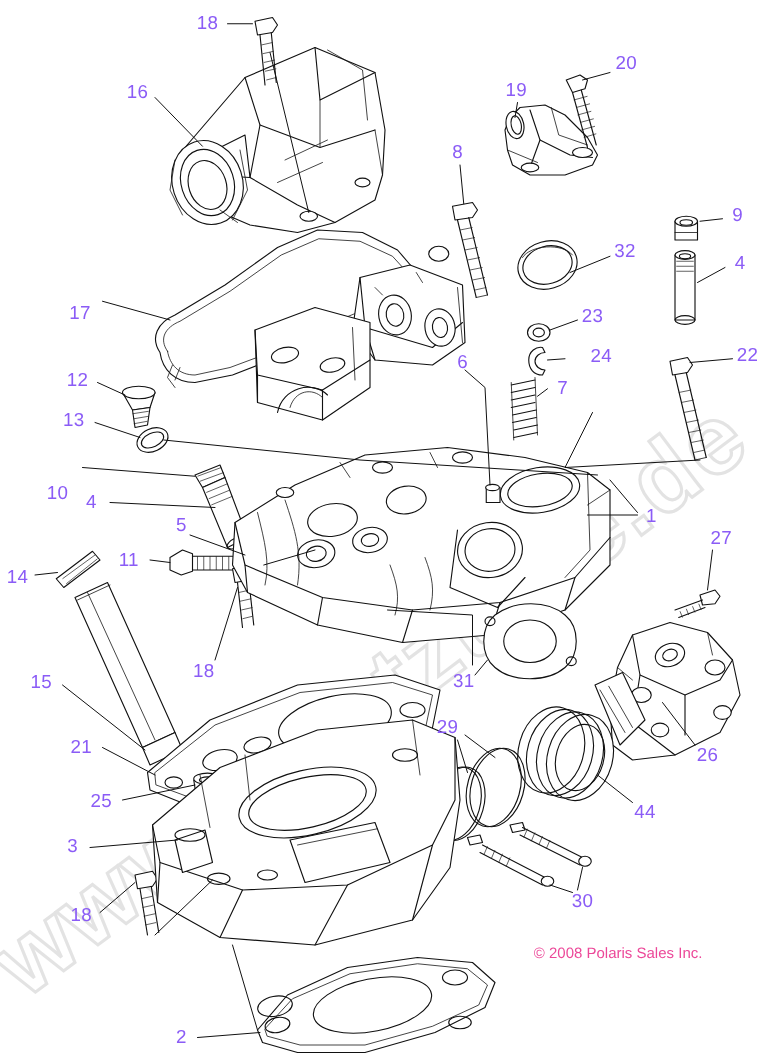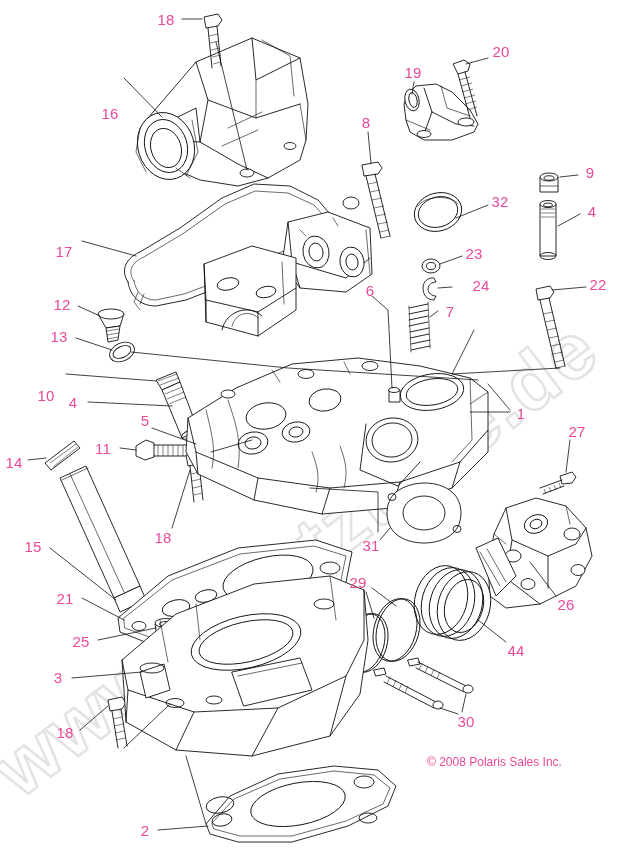--- a/index.html
+++ b/index.html
@@ -22,21 +22,21 @@
     position: absolute;
     left: 0;
     top: 0;
     width: 620px;
     height: 849px;
   }
   .callout-label {
     position: absolute;
     font-family: "Liberation Sans", sans-serif;
     font-size: 15px;
-    color: #ec4899;
+    color: #8b5cf6;
     line-height: 1;
     white-space: nowrap;
     transform: translate(-50%, -50%);
     letter-spacing: 0.2px;
   }
   #copyright-notice {
     position: absolute;
     font-family: "Liberation Sans", sans-serif;
     font-size: 12px;
     color: #ec4899;
@@ -582,21 +582,21 @@
       <path class="ln-lead" d="M80 730 L108 706"></path>
       <path class="ln-lead" d="M124 748 L170 704"></path>
 
       <path class="ln-lead" d="M158 830 L208 826"></path>
       <path class="ln-lead" d="M206 824 L186 756"></path>
     </g>
 
   </svg>
 
   <div class="callout-label" style="left:166px; top:19px;">18</div>
-  <div class="callout-label" style="left:110px; top:74px;margin-top:39px;">16</div>
+  <div class="callout-label" style="left:110px; top:74px;">16</div>
   <div class="callout-label" style="left:501px; top:51px;">20</div>
   <div class="callout-label" style="left:413px; top:72px;">19</div>
   <div class="callout-label" style="left:366px; top:122px;">8</div>
   <div class="callout-label" style="left:590px; top:172px;">9</div>
   <div class="callout-label" style="left:500px; top:201px;">32</div>
   <div class="callout-label" style="left:592px; top:211px;">4</div>
   <div class="callout-label" style="left:64px;  top:251px;">17</div>
   <div class="callout-label" style="left:474px; top:253px;">23</div>
   <div class="callout-label" style="left:467px; top:285px;margin-left:14px;">24</div>
   <div class="callout-label" style="left:598px; top:284px;">22</div>

